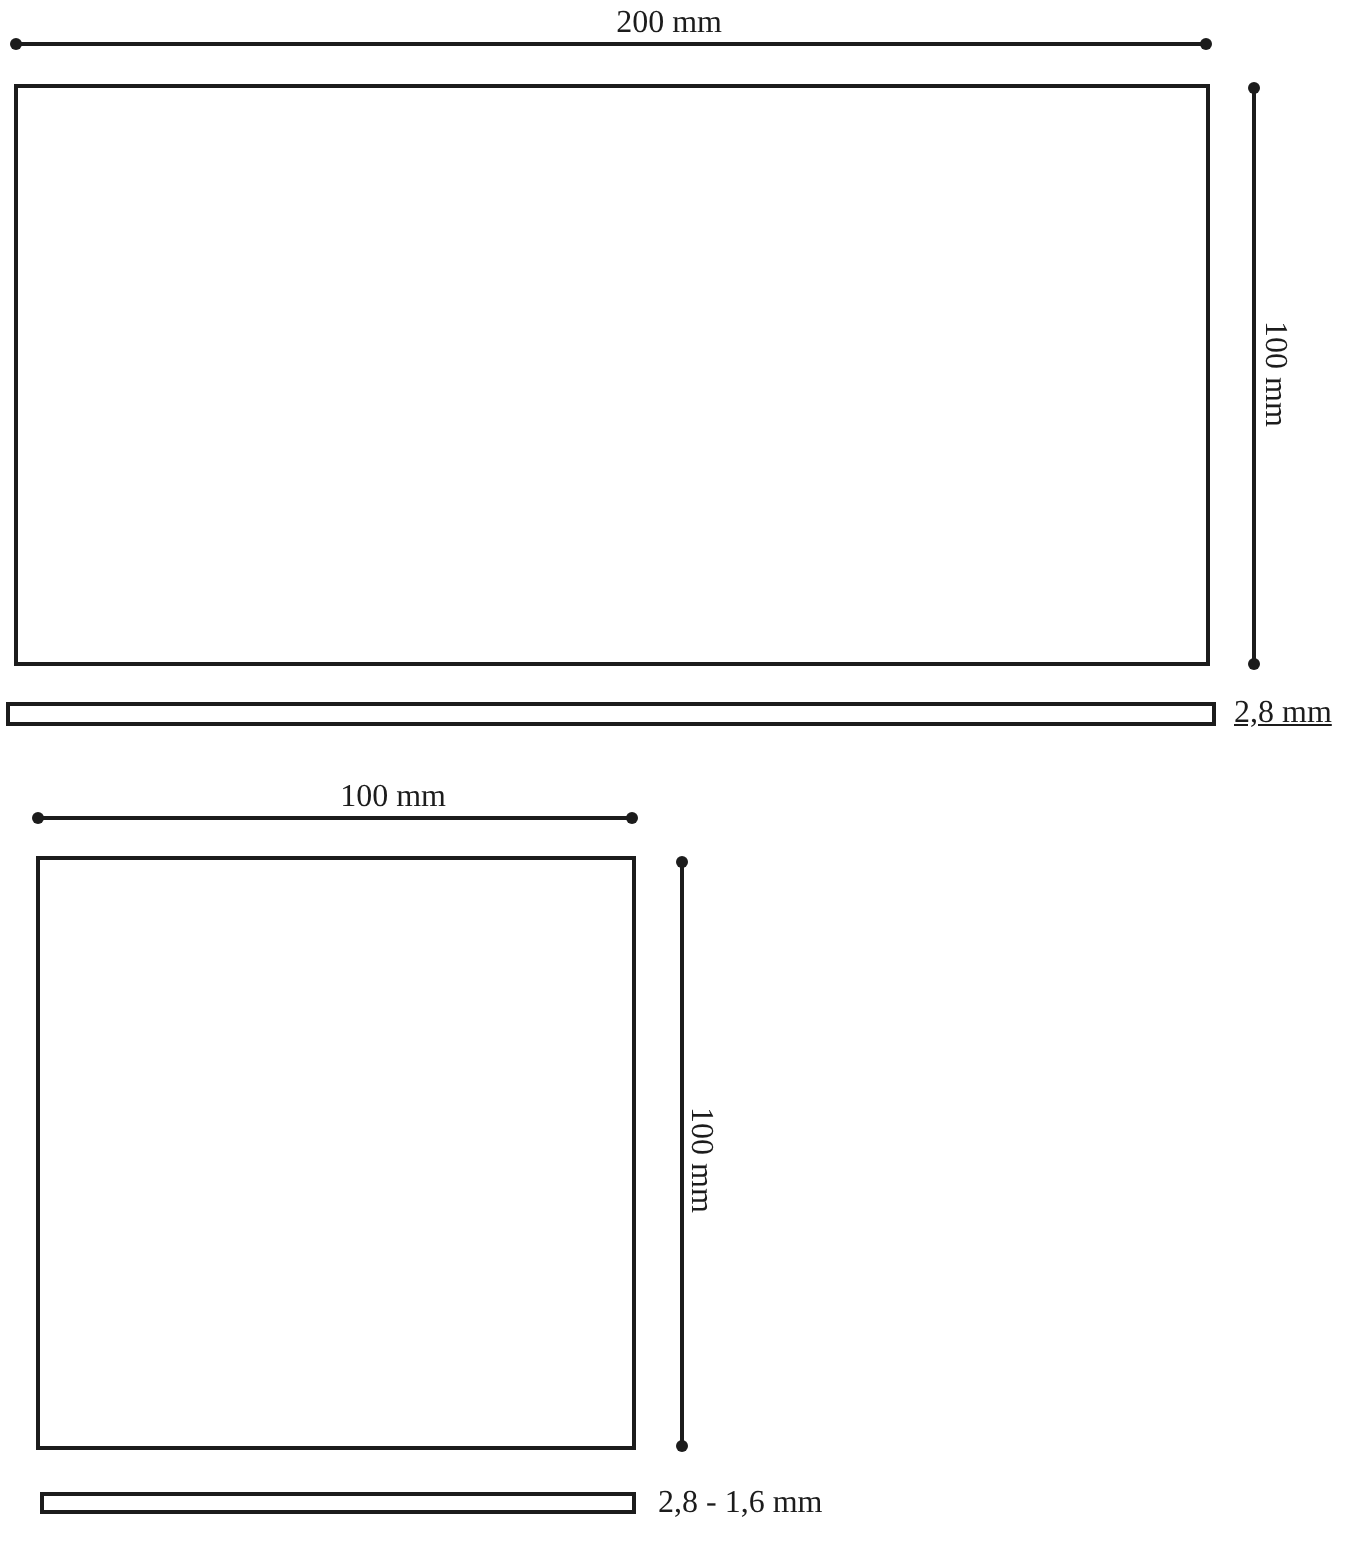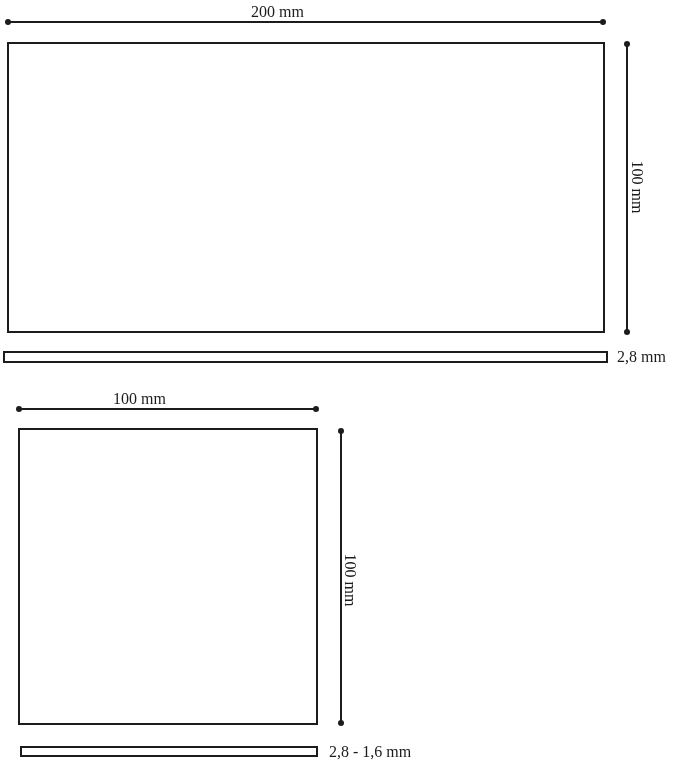--- a/index.html
+++ b/index.html
@@ -39,21 +39,21 @@
     border: 2px solid #1c1c1c;
     background: #ffffff;
   }
   .dim-label {
     position: absolute;
     font-size: 16px;
     color: #1c1c1c;
     white-space: nowrap;
   }
   .dim-label.center {
-    text-align: left;
+    text-align: right;
   }
   .dim-label.vertical {
     width: 60px;
     height: 18px;
     text-align: center;
     transform: rotate(90deg);
     transform-origin: center center;
     line-height: 18px;
   }
 </style>
@@ -70,21 +70,21 @@
     <div class="dot" style="left:600px; top:19px;"></div>
 
     <div class="shape" style="left:7px; top:42px; width:598px; height:291px;"></div>
 
     <div class="dim-line-v" style="left:626px; top:44px; height:288px;"></div>
     <div class="dot" style="left:624px; top:41px;"></div>
     <div class="dot" style="left:624px; top:329px;"></div>
     <div class="dim-label vertical" style="left:607px; top:178px;">100 mm</div>
 
     <div class="shape" style="left:3px; top:351px; width:605px; height:12px;"></div>
-    <div class="dim-label" style="left:617px; top:348px;">2,8 mm</div>
+    <div class="dim-label" style="left:617px; top:348px;text-decoration:underline;">2,8 mm</div>
   </div>
 
   <div>
 
     <div class="dim-label center" style="left:113px; top:390px; width:110px;">100 mm</div>
     <div class="dim-line-h" style="left:19px; top:408px; width:297px;"></div>
     <div class="dot" style="left:16px; top:406px;"></div>
     <div class="dot" style="left:313px; top:406px;"></div>
 
     <div class="shape" style="left:18px; top:428px; width:300px; height:297px;"></div>

